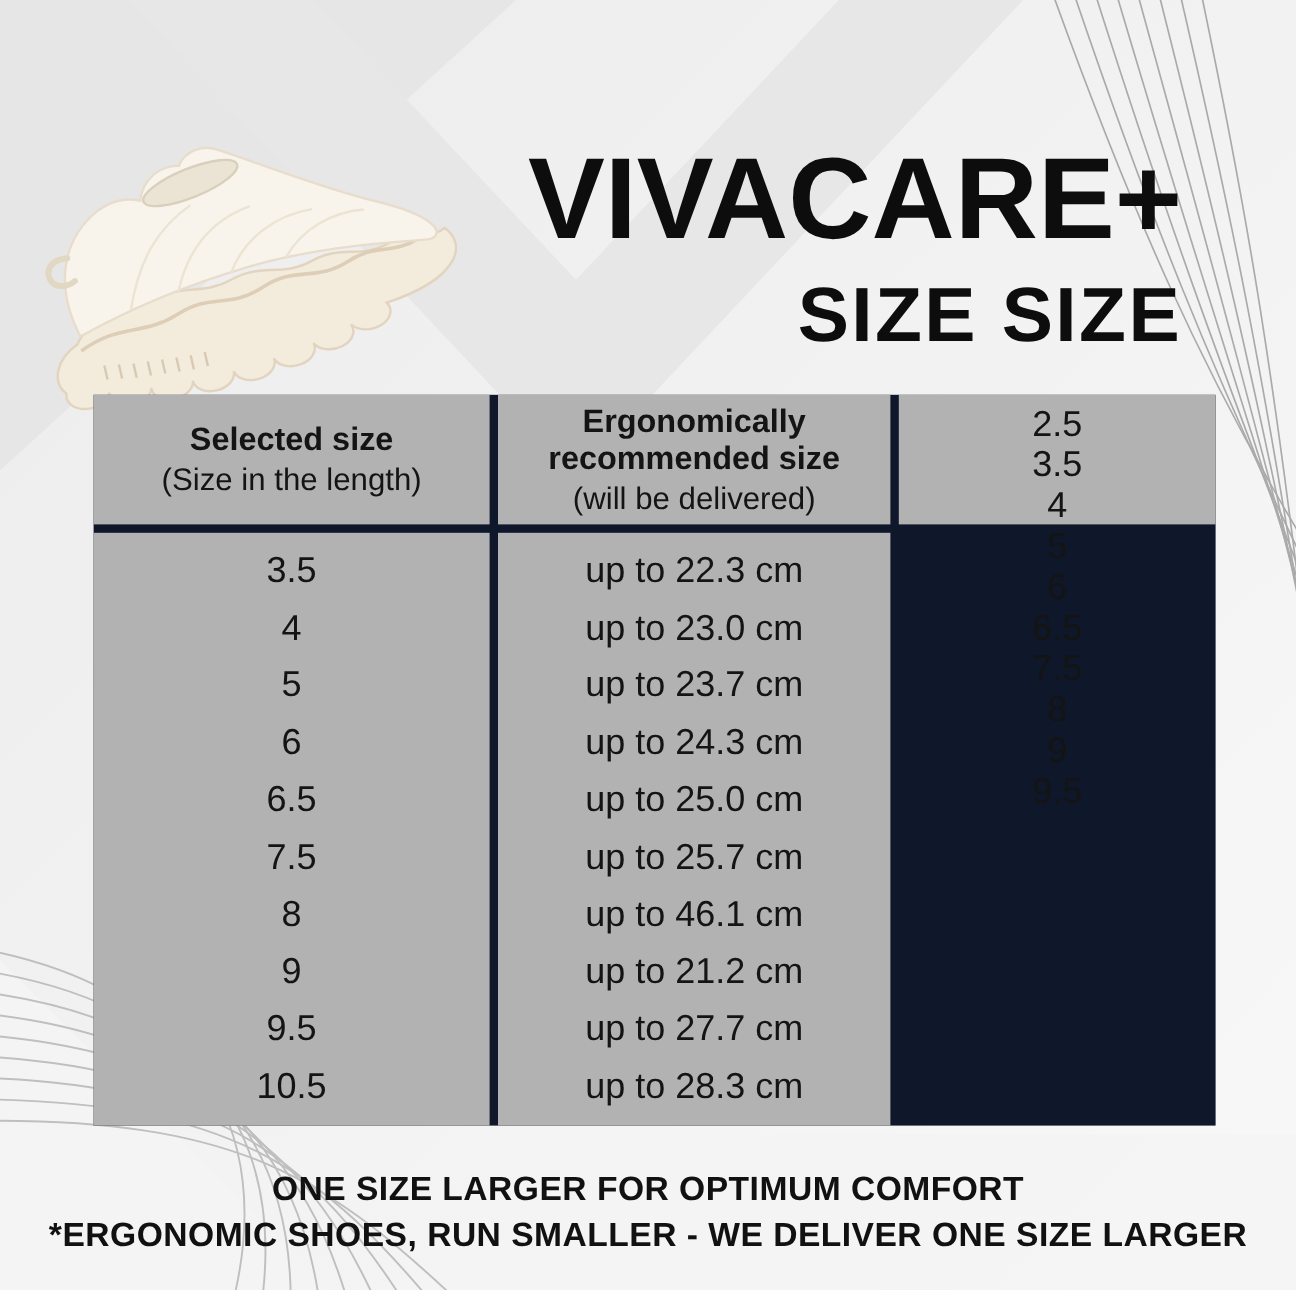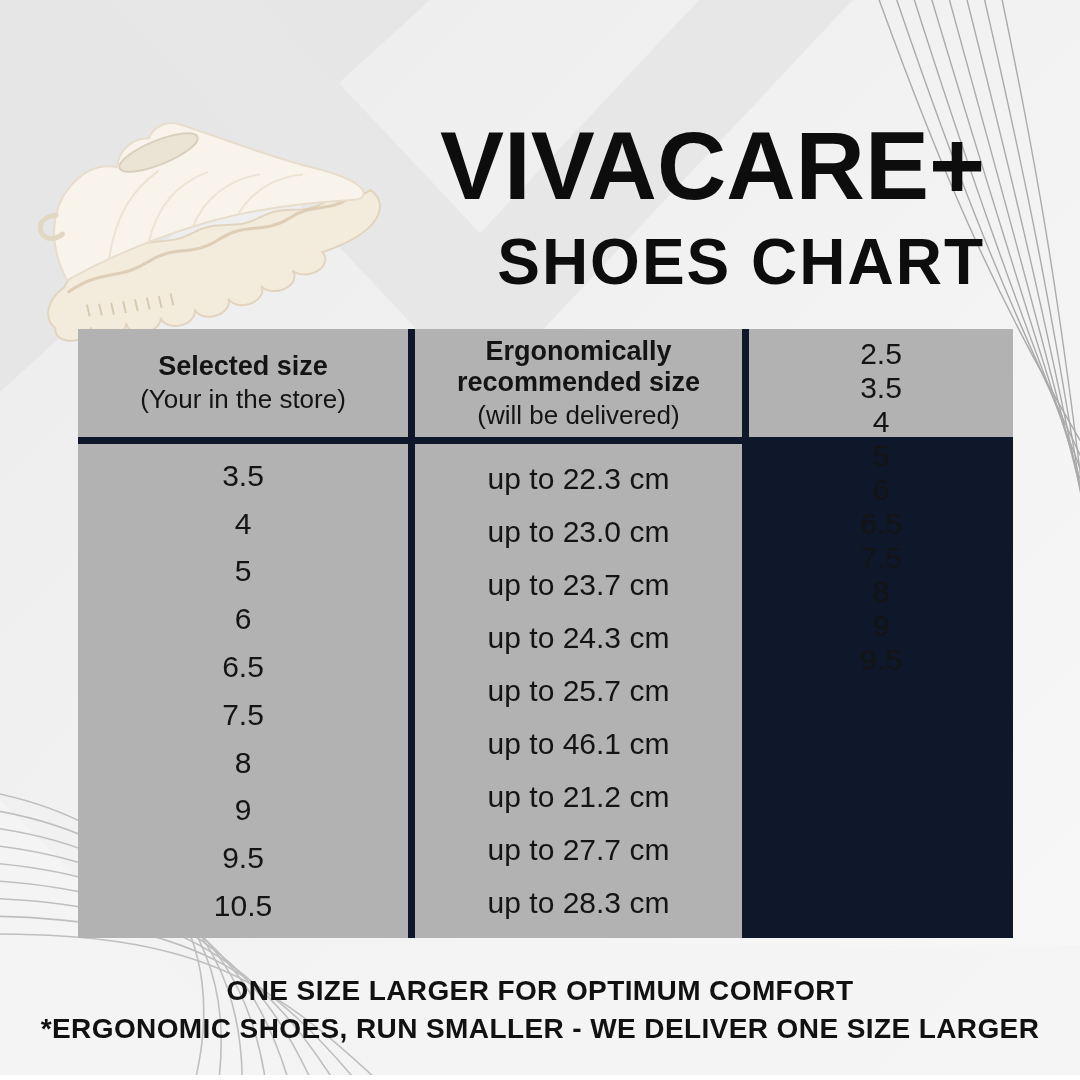--- a/index.html
+++ b/index.html
@@ -105,27 +105,27 @@
         <path d="M 96,152 C 112,112 134,90 164,78"></path>
         <path d="M 138,146 C 154,112 180,94 212,90"></path>
         <path d="M 184,141 C 202,114 232,102 262,104"></path>
         <path d="M 232,138 C 250,118 278,110 304,114"></path>
       </g>
     </g>
   </svg>
 
   <div class="title-block">
     <div class="brand">VIVACARE+</div>
-    <div class="subtitle">SHOES CHART</div>
+    <div class="subtitle">SIZE SIZE</div>
   </div>
 
   <div class="size-table">
     <div class="th">
       <div class="th-main">Selected size</div>
-      <div class="th-sub">(Your in the store)</div>
+      <div class="th-sub">(Size in the length)</div>
     </div>
     <div class="th">
       <div class="th-main">Ergonomically recommended size</div>
       <div class="th-sub">(will be delivered)</div>
     </div>
 
     <div class="col">
       <div class="cell">2.5</div>
       <div class="cell">3.5</div>
       <div class="cell">4</div>
@@ -149,20 +149,21 @@
       <div class="cell">9</div>
       <div class="cell">9.5</div>
       <div class="cell">10.5</div>
     </div>
 
     <div class="col">
       <div class="cell">up to 22.3 cm</div>
       <div class="cell">up to 23.0 cm</div>
       <div class="cell">up to 23.7 cm</div>
       <div class="cell">up to 24.3 cm</div>
+      <div class="cell">up to 25.0 cm</div>
       <div class="cell">up to 25.7 cm</div>
       <div class="cell">up to 46.1 cm</div>
       <div class="cell">up to 21.2 cm</div>
       <div class="cell">up to 27.7 cm</div>
       <div class="cell">up to 28.3 cm</div>
     </div>
   </div>
 
   <div class="footnote">
     <div>ONE SIZE LARGER FOR OPTIMUM COMFORT</div>

